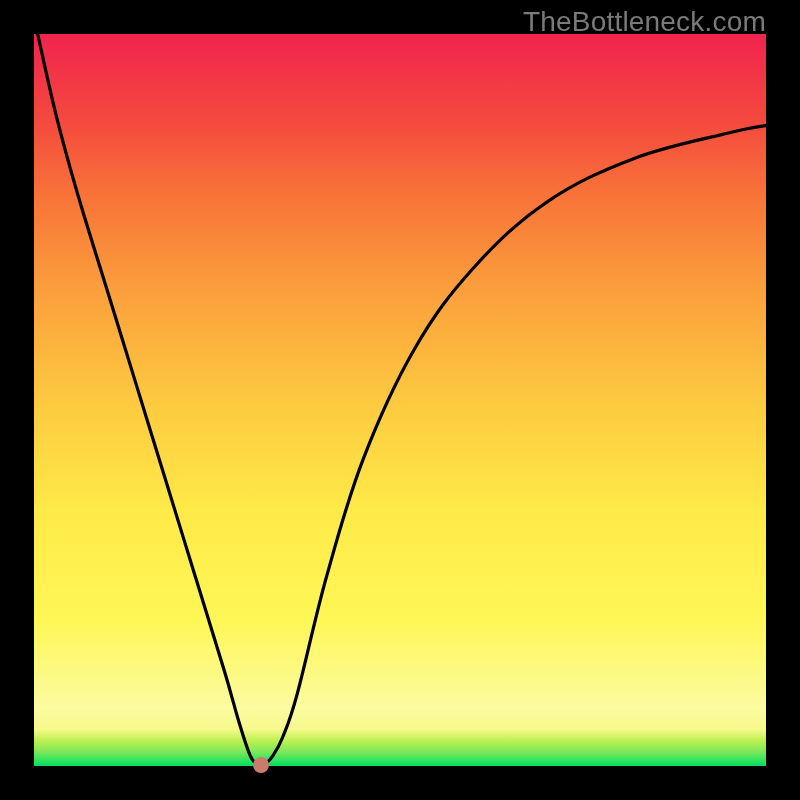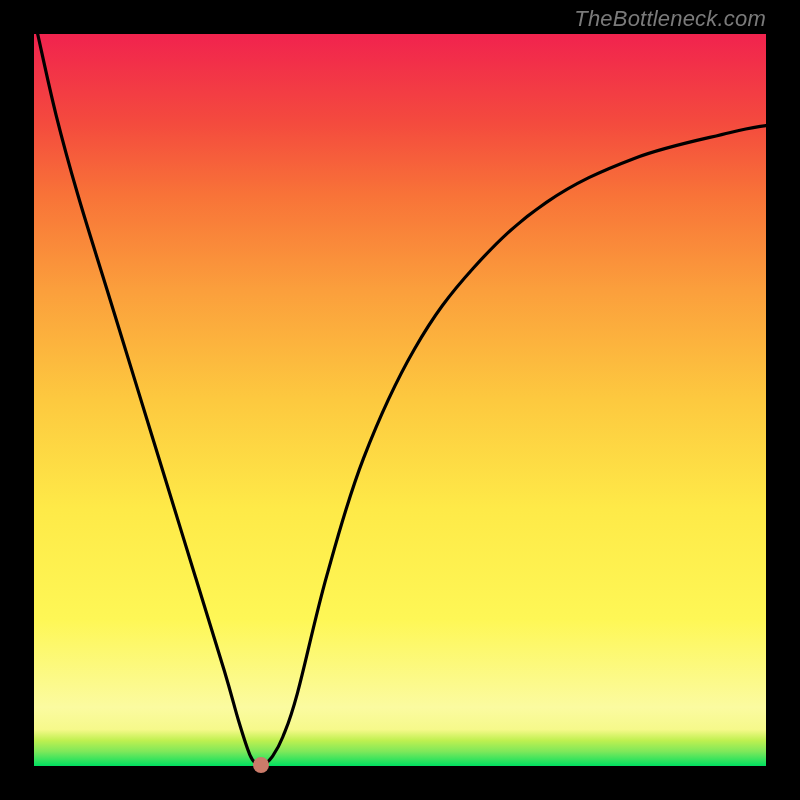--- a/index.html
+++ b/index.html
@@ -37,25 +37,24 @@
       #f87338 78%,
       #f44a3e 88%,
       #f1234e 100%
     );
   }
   .watermark {
     position: absolute;
     top: 6px;
     right: 34px;
     color: #7a7a7a;
-    font-size: 22px;
+    font-size: 28px;
     font-weight: 400;
     letter-spacing: 0.2px;
     user-select: none;
-    font-style: italic;
   }
   svg.curve {
     position: absolute;
     left: 0;
     top: 0;
     width: 732px;
     height: 732px;
   }
   .dot {
     position: absolute;

